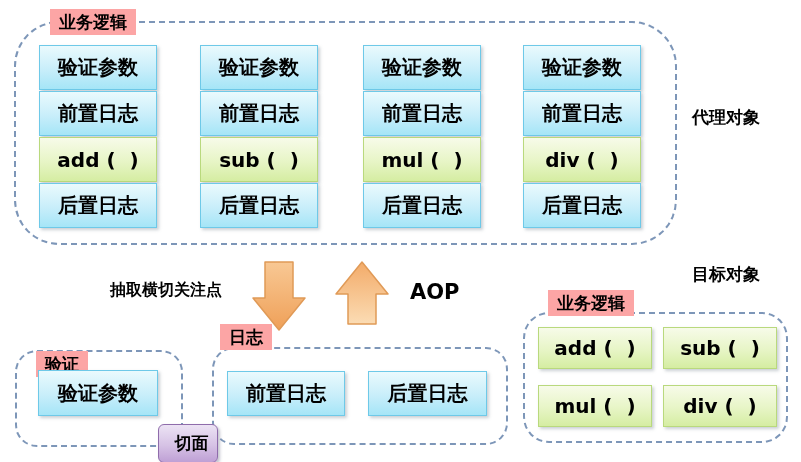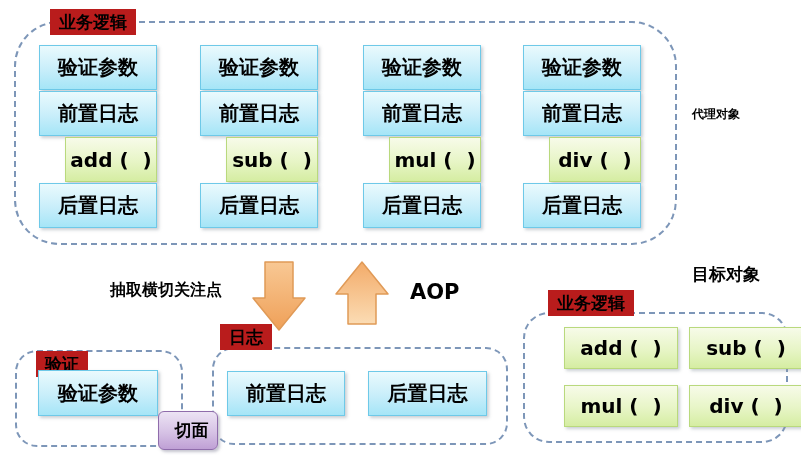--- a/index.html
+++ b/index.html
@@ -19,41 +19,41 @@
     background: transparent;
     z-index: 1;
   }
   .rect-proxy   { left: 14px;  top: 21px;  width: 663px; height: 224px; border-radius: 45px; }
   .rect-validate{ left: 15px;  top: 350px; width: 168px; height: 97px;  border-radius: 22px; }
   .rect-log     { left: 212px; top: 347px; width: 296px; height: 98px;  border-radius: 22px; }
   .rect-target  { left: 523px; top: 312px; width: 265px; height: 131px; border-radius: 26px; }
 
   .section-label {
     position: absolute;
-    background: #b91c1c;
+    background: #fca5a5;
     padding: 0 9px;
     font-size: 17px;
     font-weight: bold;
     line-height: 26px;
     height: 26px;
     z-index: 2;
     white-space: nowrap;
   }
   .lbl-proxy-section  { left: 50px;  top: 9px; }
   .lbl-validate       { left: 36px;  top: 324px; margin-top: 27px; }
   .lbl-log            { left: 220px; top: 324px; text-align: right; }
   .lbl-target-section { left: 548px; top: 290px; }
 
   .free-label {
     position: absolute;
     font-weight: bold;
     white-space: nowrap;
     z-index: 2;
   }
-  .lbl-proxy-side  { left: 692px; top: 106px; font-size: 12px; }
+  .lbl-proxy-side  { left: 692px; top: 106px; font-size: 17px; }
   .lbl-target-side { left: 692px; top: 263px; font-size: 17px; }
   .lbl-extract     { left: 110px; top: 280px; font-size: 16px; }
   .lbl-aop         { left: 410px; top: 280px; font-size: 21px; }
 
   .column {
     position: absolute;
     top: 45px;
     width: 118px;
     z-index: 4;
   }
@@ -75,35 +75,34 @@
   .cell { height: 45px; margin-bottom: 1px; }
   .abs-box { position: absolute; z-index: 4; }
 
   .blue {
     background: linear-gradient(180deg, #eafafd 0%, #c8eefa 55%, #a5e5f7 100%);
     border-color: #6ec9e8;
   }
   .green {
     background: linear-gradient(180deg, #f7fbe9 0%, #e7f5c6 55%, #d5eda2 100%);
     border-color: #b9d97d;
-    margin-left: 26px;
   }
 
   .box-validate-b { left: 38px;  top: 370px; width: 120px; height: 46px; }
   .box-prelog-b   { left: 227px; top: 371px; width: 118px; height: 45px; }
   .box-postlog-b  { left: 368px; top: 371px; width: 119px; height: 45px; }
 
   .box-add-t { left: 538px; top: 327px; width: 114px; height: 42px; }
   .box-sub-t { left: 663px; top: 327px; width: 114px; height: 42px; }
   .box-mul-t { left: 538px; top: 385px; width: 114px; height: 42px; }
   .box-div-t { left: 663px; top: 385px; width: 114px; height: 42px; }
 
   .aspect-box {
     position: absolute;
-    left: 158px; top: 411px; width: 60px; height: 39px;
+    left: 158px; top: 424px; width: 60px; height: 39px;
     display: flex; align-items: center; justify-content: center;
     font-size: 17px; font-weight: bold;
     background: linear-gradient(180deg, #ece3f4 0%, #d6c2e5 55%, #bfa0d5 100%);
     border: 1px solid #8f6cab;
     border-radius: 6px;
     box-shadow: 2px 2px 3px rgba(140,140,160,0.5);
     z-index: 6;
     padding-left: 7px;
   }
 

